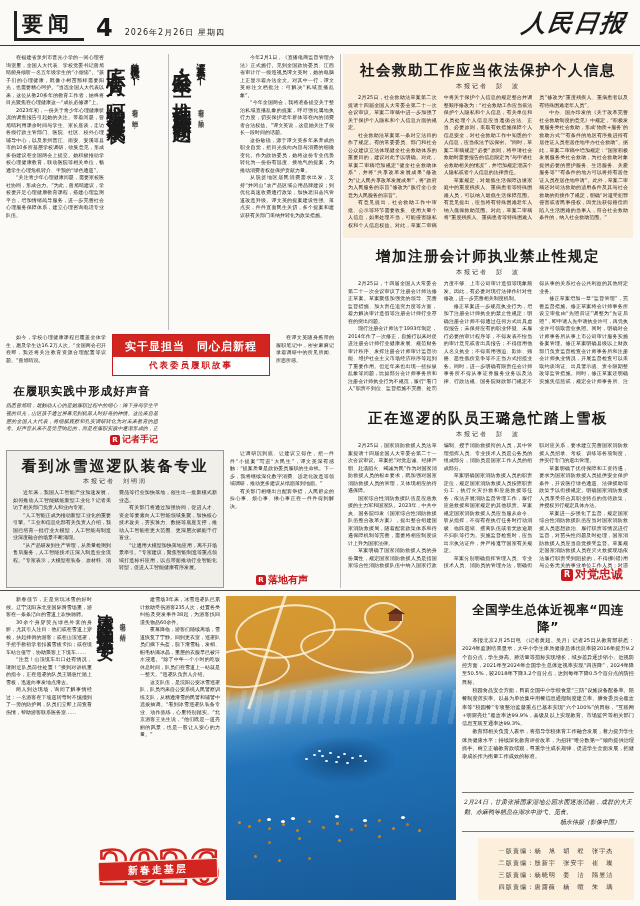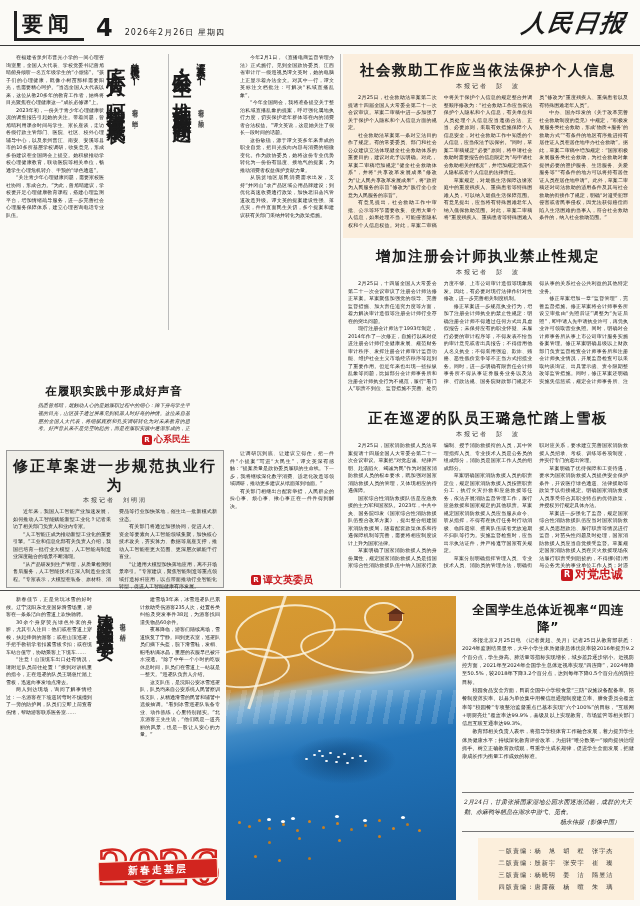--- a/index.html
+++ b/index.html
@@ -36,21 +36,21 @@
   .headA{width:62px;flex:none;margin-left:2px;}
   .headB{width:68px;flex:none;border-left:1px solid #bbb;padding-left:3px;box-sizing:border-box;}
   .colB{width:94px;flex:none;margin-left:auto;}
   .bighead{font-size:19px;}
   .strip{position:absolute;left:0;top:280px;width:328px;height:46px;display:flex;gap:6px;}
   .colA2{width:100px;flex:none;}
   .colB2{flex:1;}
   .banner{width:156px;flex:none;border:1px solid #c8191e;background:#fff;height:40px;}
   .banner-top{background:#d2251f;color:#fff;font-size:11px;font-weight:700;letter-spacing:1px;text-align:center;padding:3.5px 0;}
   .banner-sub{color:#c8191e;font-size:8.5px;font-weight:700;text-align:center;padding-top:2.5px;letter-spacing:2px;}
-  .subrow{position:absolute;left:0;top:330px;width:328px;height:62px;display:flex;gap:10px;margin-left:32px;}
+  .subrow{position:absolute;left:0;top:330px;width:328px;height:62px;display:flex;gap:10px;}
   .voice{width:152px;flex:none;display:flex;flex-direction:column;}
   .proposal{flex:1;display:flex;flex-direction:column;}
   .subrow h3{font-size:11.5px;margin:0 0 3px;text-align:center;letter-spacing:1px;}
   .voice-tag{text-align:right;margin-top:1px;font-size:9px;}
   .ai-box{position:absolute;left:0;top:396px;width:218px;height:138px;background:#f0efe9;border:1px solid #999;
           padding:3px 6px;box-sizing:border-box;}
   .ai-box h2{font-size:15px;font-weight:700;text-align:center;margin:3px 0 1px;letter-spacing:2px;}
   .cols2{column-count:2;column-gap:8px;height:97px;overflow:hidden;font-size:5px;line-height:1.5;text-align:justify;}
   .cols2 p{margin:0;text-indent:2em;}
   .mini-col{position:absolute;left:224px;top:396px;width:104px;height:138px;display:flex;flex-direction:column;}
@@ -154,55 +154,67 @@
         </div>
       </div>
       <div class="tcol colB">
           <p>今年2月1日，《直播电商监督管理办法》正式施行。见到全国政协委员、江西省审计厅一级巡视员谭文英时，她的电脑上正显示着办法全文。对其中一行，谭文英标注文档批注：可解决“私域直播乱象”。</p>
           <p>“今年全国两会，我将准备提交关于整治私域直播乱象的提案，呼吁强化属地执行力度，切实保护老年群体等在内的消费者合法权益。”谭文英说，这是她关注了很长一段时间的话题。</p>
           <p>这份敏锐，源于谭文英多年来养成的职业自觉，把目光投向内容与消费的细微变化。作为政协委员，她将这份专业优势转化为一份份有温度、接地气的提案，为推动消费者权益保护贡献力量。</p>
           <p>从脱贫地区居民消费需求出发，支持“井冈山”农产品区域公用品牌建设；到优化高速收费通行政策，加快老旧蒸汽管道改造升级。谭文英的提案建设性强、落点实，件件直面民生关切，多个提案和建议获有关部门采纳并转化为政策措施。</p>
         </div>
     </div>
 
+    <div class="strip">
+      <div class="tcol colA2">
+          <p>如今，学校心理健康课程已覆盖全体学生，惠及学生达16.2万人次。“全国两会召开在即，我还将关注教育资源合理配置等议题。”曾旭晴说。</p>
+        </div>
+      <div class="banner">
+        <div class="banner-top">实干显担当　同心启新程</div>
+        <div class="banner-sub">代表委员履职故事</div>
+      </div>
+      <div class="tcol colB2">
+          <p>在谭文英随身携带的履职笔记中，密密麻麻记录着调研中的所见所闻、所思所感。</p>
+        </div>
+    </div>
 
     <div class="subrow">
       <div class="voice">
         <h3>在履职实践中形成好声音</h3>
         <div class="ital">熟悉曾旭晴，最触动人心的是她履职过程中的细心：蹲下身与学生平视的目光，山区孩子通过屏幕见到机器人时好奇的神情。这位来自基层的全国人大代表，将细腻观察和扎实调研转化为对未来教育的思考。好声音从来不是凭空响起的，而是在履职实践中逐渐形成的，正是全过程人民民主在日常中的生动注脚。</div>
         <div class="voice-tag">
           <span class="rtag">
               <span class="ricon">R</span>
-              <span>心系民生</span>
+              <span>记者手记</span>
             </span>
         </div>
       </div>
     </div>
 
     <div class="ai-box">
-      <h2>修正草案进一步规范执业行为</h2>
+      <h2>看到冰雪巡逻队装备专业</h2>
       <div class="byline">本报记者　刘明润</div>
       <div class="cols2">
           <p>近年来，我国人工智能产业加速发展，如何推动人工智能赋能新型工业化？记者采访了相关部门负责人和业内专家。</p>
           <p>“人工智能正成为推动新型工业化的重要引擎。”工业和信息化部有关负责人介绍，我国已培育一批行业大模型，人工智能与制造业深度融合的场景不断涌现。</p>
           <p>“从产品研发到生产管理，从质量检测到售后服务，人工智能技术正深入制造业全流程。”专家表示，大模型在装备、原材料、消费品等行业加快落地，催生出一批新模式新业态。</p>
           <p>有关部门将通过加强协同，促进人才、资金等要素向人工智能领域集聚，加快核心技术攻关，夯实算力、数据等底座支撑，推动人工智能在更大范围、更深层次赋能千行百业。</p>
           <p>“让通用大模型加快落地应用，离不开场景牵引。”专家建议，聚焦智能制造等重点领域打造标杆应用，以点带面推动行业智能化转型，促进人工智能健康有序发展。</p>
         </div>
     </div>
 
     <div class="mini-col">
       <div class="tcol">
           <p>让调研沉到底、让建议立得住，把一件件“小提案”写进“大民生”，谭文英深有感触：“提案质量是政协委员履职的生命线。下一步，我将继续深化数字消费、适老化改造等领域调研，推动更多建议从纸面落到地面。”</p>
           <p>有关部门相继出台配套举措，人民群众的操心事、烦心事、揪心事正在一件件得到解决。</p>
         </div>
       <div class="tag-stack">
         <div class="rtag">
             <span class="ricon">R</span>
-            <span>谭文英委员</span>
+            <span>落地有声</span>
           </div>
       </div>
     </div>
   </section>
 
   <section id="top-right">
     <article class="art art1">
       <h2>社会救助工作应当依法保护个人信息</h2>
       <div class="byline">本报记者　彭　波</div>
       <div class="cols3">

